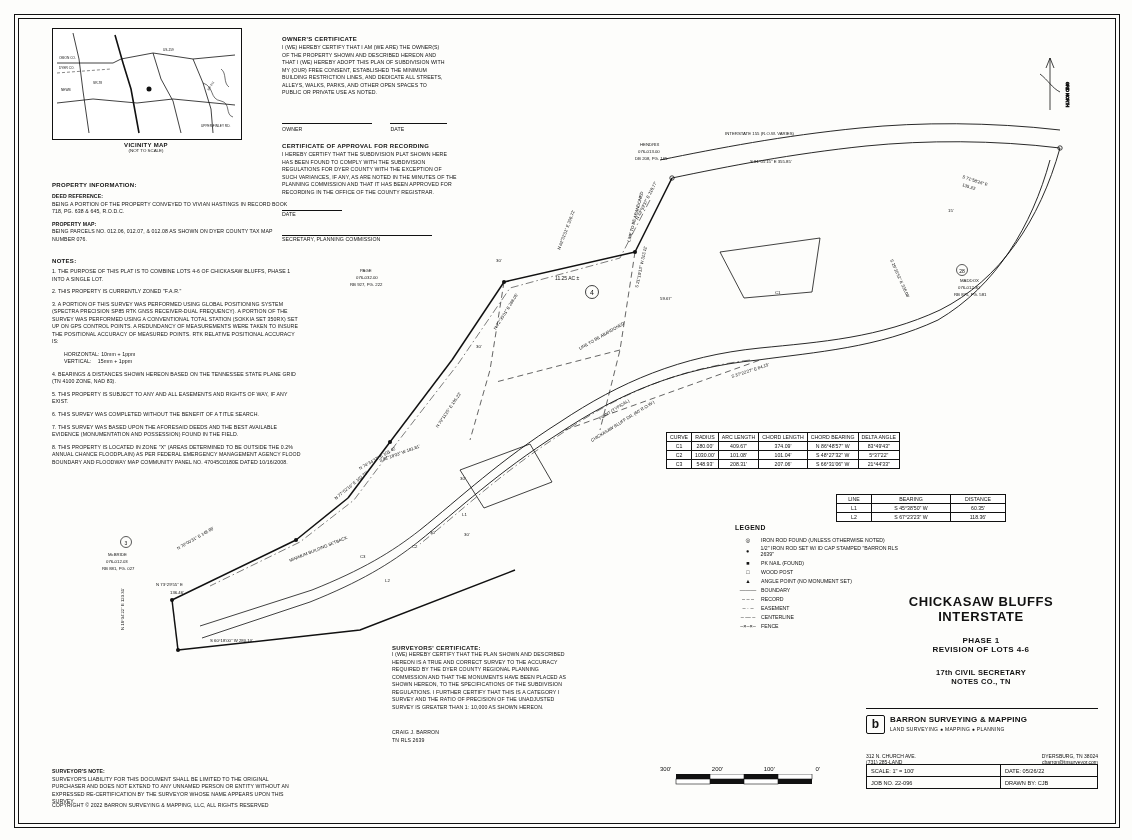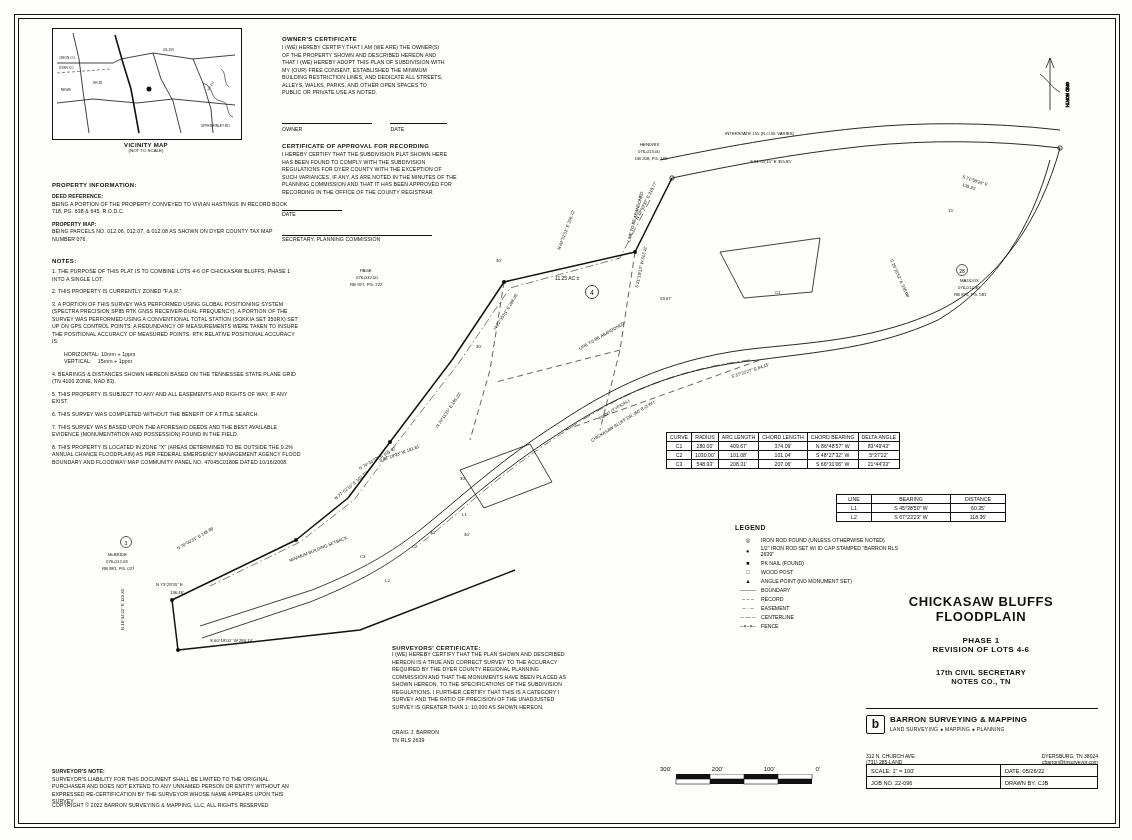--- a/index.html
+++ b/index.html
@@ -390,21 +390,21 @@
         <td>L2</td>
         <td>S 67°23'23" W</td>
         <td>118.36'</td>
       </tr>
     </tbody>
       </table>
   </div>
 
   <div class="abs" id="titleblock">
     <div class="tb-big">CHICKASAW BLUFFS</div>
-    <div class="tb-big">FLOODPLAIN</div>
+    <div class="tb-big">INTERSTATE</div>
     <div style="height:12px"></div>
     <div class="tb-mid">PHASE 1</div>
     <div class="tb-mid">REVISION OF LOTS 4-6</div>
     <div style="height:14px"></div>
     <div class="tb-sm">17th CIVIL SECRETARY</div>
     <div class="tb-sm">NOTES CO., TN</div>
   </div>
 
   <div class="abs" id="firmblock">
     <div style="position:relative;height:36px;padding-top:6px;padding-left:24px">

